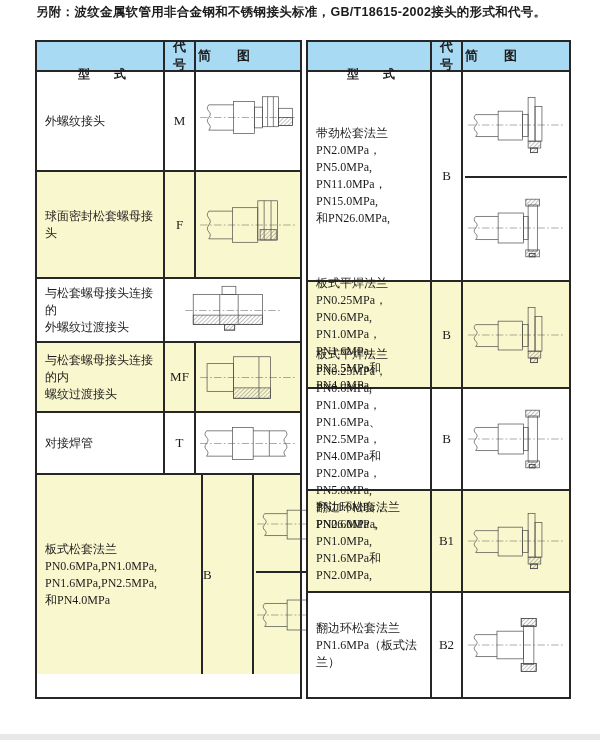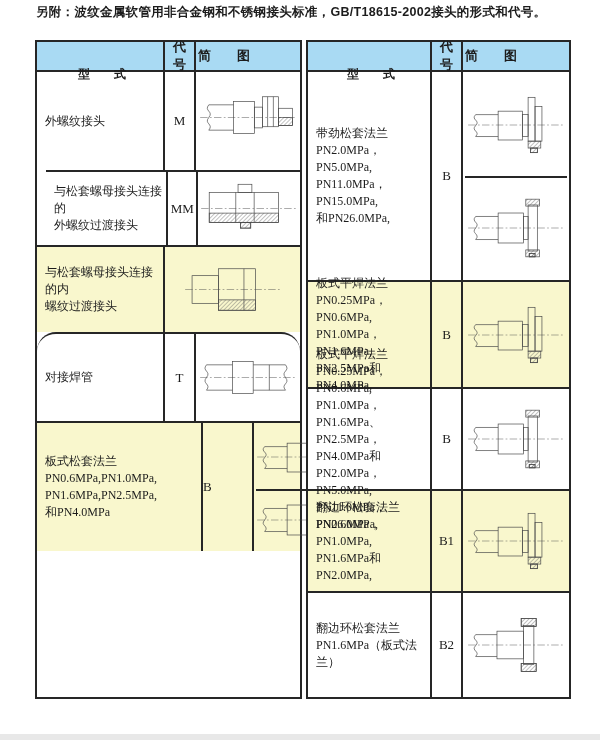--- a/index.html
+++ b/index.html
@@ -87,78 +87,97 @@
                     <rect x="110" y="16" width="28" height="52" fill="none"></rect>
                     <line x1="119" y1="16" x2="119" y2="68"></line>
                     <line x1="129" y1="16" x2="129" y2="68"></line>
                     <rect x="138" y="36" width="24" height="30" fill="none"></rect>
                     <rect x="138" y="52" width="24" height="14" fill="url(#hp)"></rect>
                   </g>
                 </svg>
               </div>
             </div>
           </div>
-          <div class="trow" style="height: 75px; margin-left: 9px;">
+          <div class="trow hl" style="height: 107px;">
+            <div class="cell type">球面密封松套螺母接头</div>
+            <div class="cell code">F</div>
+            <div class="cell diag">
+              <div class="diag-sub" style="height: 107px;">
+                <svg viewBox="0 0 170 104" width="98" height="88" preserveAspectRatio="xMidYMid meet">
+                  <g stroke="#4a4a4a" stroke-width="1.2" fill="none">
+                    <line x1="2" y1="52" x2="168" y2="52" stroke-dasharray="13 4 3 4" stroke-width="0.8"></line>
+                    <path d="M 17 28 H 58 M 17 76 H 58 M 17 28 c -9 12 9 12 0 24 c -9 12 9 12 0 24"></path>
+                    <rect x="58" y="22" width="44" height="60" fill="none"></rect>
+                    <rect x="102" y="10" width="34" height="68" fill="none"></rect>
+                    <line x1="113" y1="10" x2="113" y2="78"></line>
+                    <line x1="125" y1="10" x2="125" y2="78"></line>
+                    <rect x="106" y="60" width="28" height="18" fill="url(#hp)"></rect>
+                  </g>
+                </svg>
+              </div>
+            </div>
+          </div>
+          <div class="trow" style="height: 64px;">
             <div class="cell type">与松套螺母接头连接的
 外螺纹过渡接头</div>
-            <div class="cell code">MM</div>
             <div class="cell diag">
               <div class="diag-sub" style="height: 75px;">
                 <svg viewBox="0 0 170 104" width="98" height="65" preserveAspectRatio="xMidYMid meet">
                   <g stroke="#4a4a4a" stroke-width="1.2" fill="none">
                     <line x1="2" y1="52" x2="168" y2="52" stroke-dasharray="13 4 3 4" stroke-width="0.8"></line>
                     <rect x="16" y="24" width="120" height="52" fill="none"></rect>
                     <line x1="62" y1="24" x2="62" y2="76"></line>
                     <line x1="94" y1="24" x2="94" y2="76"></line>
                     <rect x="66" y="10" width="24" height="14" fill="none"></rect>
                     <rect x="16" y="60" width="120" height="16" fill="url(#hp)"></rect>
                     <rect x="70" y="76" width="18" height="10" fill="none"></rect>
                     <rect x="70" y="76" width="18" height="10" fill="url(#hp)"></rect>
                   </g>
                 </svg>
               </div>
             </div>
           </div>
-          <div class="trow hl" style="height: 87px;">
+          <div class="trow hl" style="height: 70px;">
             <div class="cell type">与松套螺母接头连接的内
 螺纹过渡接头</div>
+            <div class="cell code">MF</div>
             <div class="cell diag">
               <div class="diag-sub" style="height: 87px;">
                 <svg viewBox="0 0 170 104" width="98" height="77" preserveAspectRatio="xMidYMid meet">
                   <g stroke="#4a4a4a" stroke-width="1.2" fill="none">
                     <line x1="2" y1="52" x2="168" y2="52" stroke-dasharray="13 4 3 4" stroke-width="0.8"></line>
                     <rect x="14" y="28" width="46" height="48" fill="none"></rect>
                     <rect x="60" y="16" width="64" height="72" fill="none"></rect>
                     <line x1="104" y1="16" x2="104" y2="88"></line>
                     <rect x="60" y="70" width="64" height="18" fill="url(#hp)"></rect>
                   </g>
                 </svg>
               </div>
             </div>
           </div>
-          <div class="trow" style="height: 89px; border-radius: 19px;">
+          <div class="trow" style="height: 62px;">
             <div class="cell type">对接焊管</div>
             <div class="cell code">T</div>
             <div class="cell diag">
               <div class="diag-sub" style="height: 89px;">
                 <svg viewBox="0 0 170 104" width="98" height="79" preserveAspectRatio="xMidYMid meet">
                   <g stroke="#4a4a4a" stroke-width="1.2" fill="none">
                     <line x1="2" y1="52" x2="168" y2="52" stroke-dasharray="13 4 3 4" stroke-width="0.8"></line>
                     <path d="M 13 30 H 58 M 13 74 H 58 M 13 30 c -9 11 9 11 0 22 c -9 11 9 11 0 22"></path>
                     <rect x="58" y="24" width="36" height="56" fill="none"></rect>
                     <line x1="94" y1="30" x2="150" y2="30"></line>
                     <line x1="94" y1="74" x2="150" y2="74"></line>
                     <line x1="122" y1="30" x2="122" y2="74"></line>
                     <path d="M 150 30 c 9 11 -9 11 0 22 c 9 11 -9 11 0 22"></path>
                   </g>
                 </svg>
               </div>
             </div>
           </div>
-          <div class="trow hl" style="height: 130px; gap: 40px;">
+          <div class="trow hl" style="height: 201px; gap: 40px;">
             <div class="cell type">板式松套法兰
 PN0.6MPa,PN1.0MPa,
 PN1.6MPa,PN2.5MPa,
 和PN4.0MPa</div>
             <div class="cell code">B</div>
             <div class="cell diag">
               <div class="diag-sub" style="height: 94px;">
                 <svg viewBox="0 0 170 104" width="98" height="84" preserveAspectRatio="xMidYMid meet">
                   <g stroke="#4a4a4a" stroke-width="1.2" fill="none">
                     <line x1="2" y1="52" x2="168" y2="52" stroke-dasharray="13 4 3 4" stroke-width="0.8"></line>

